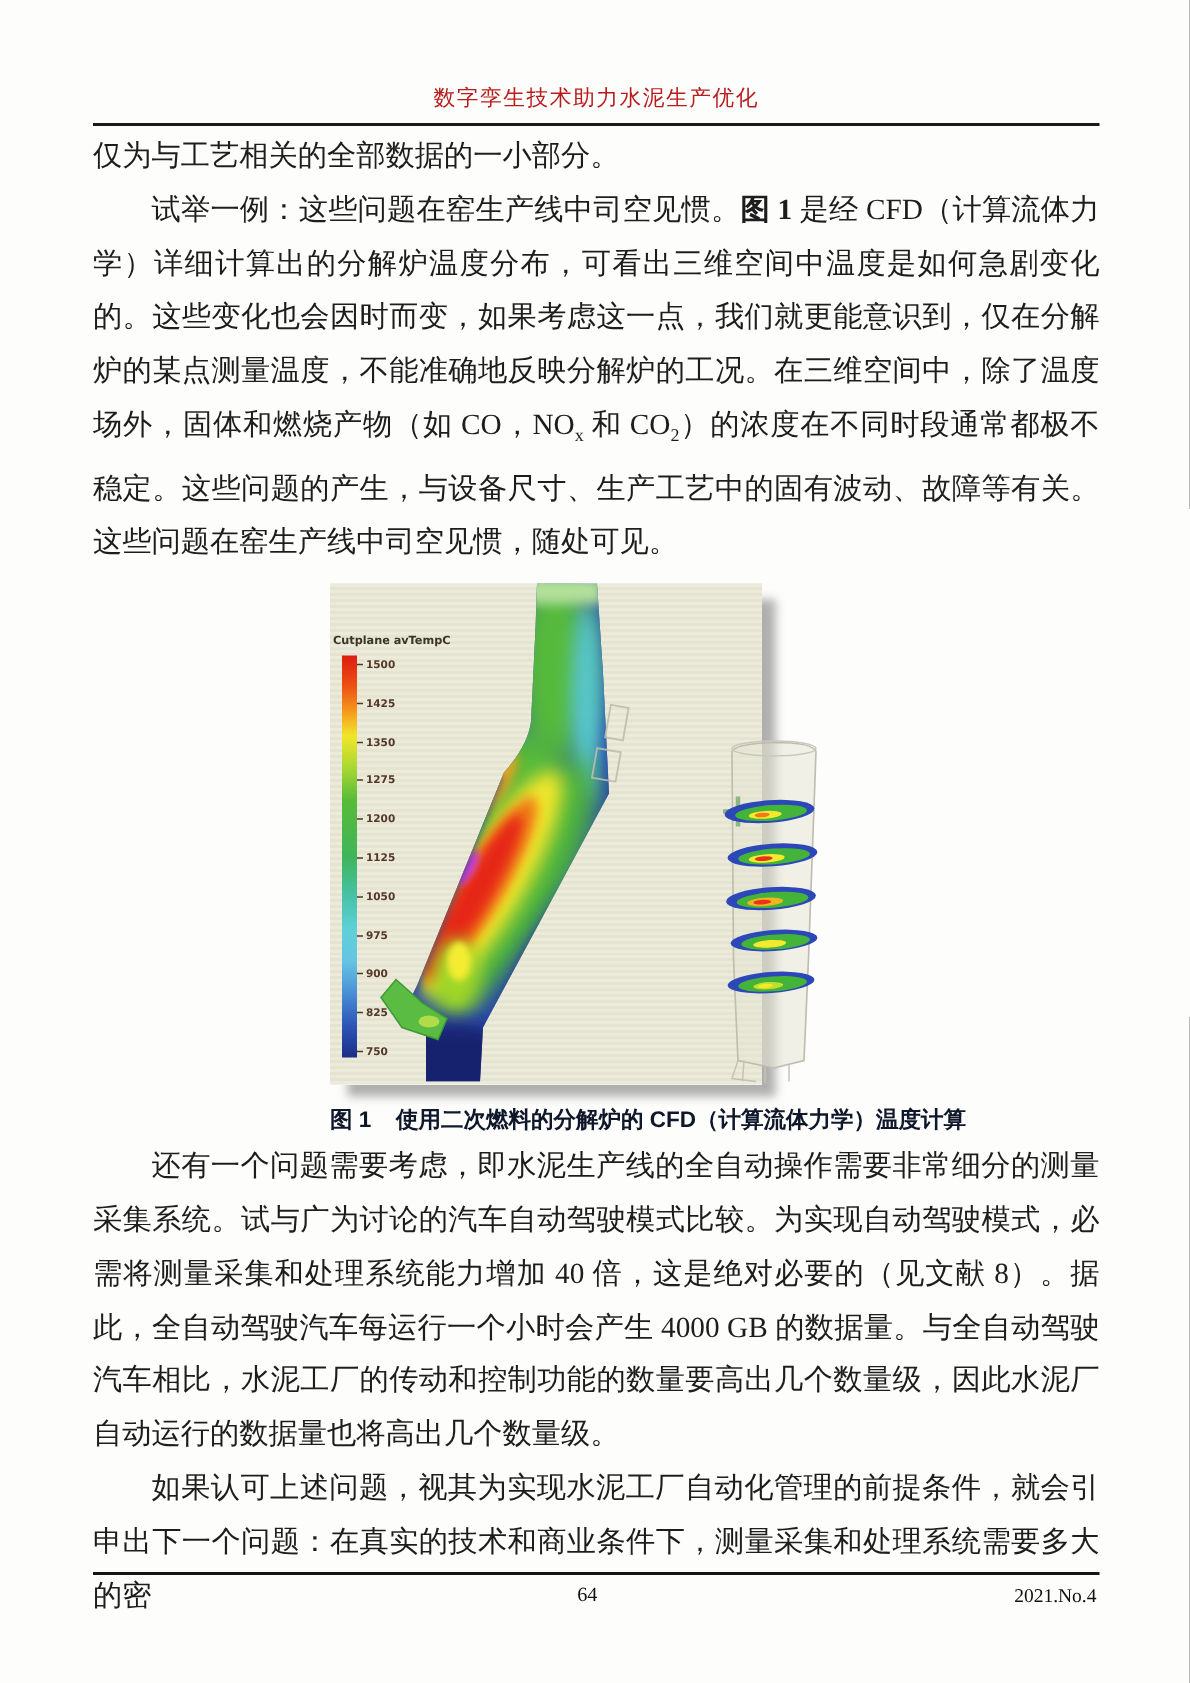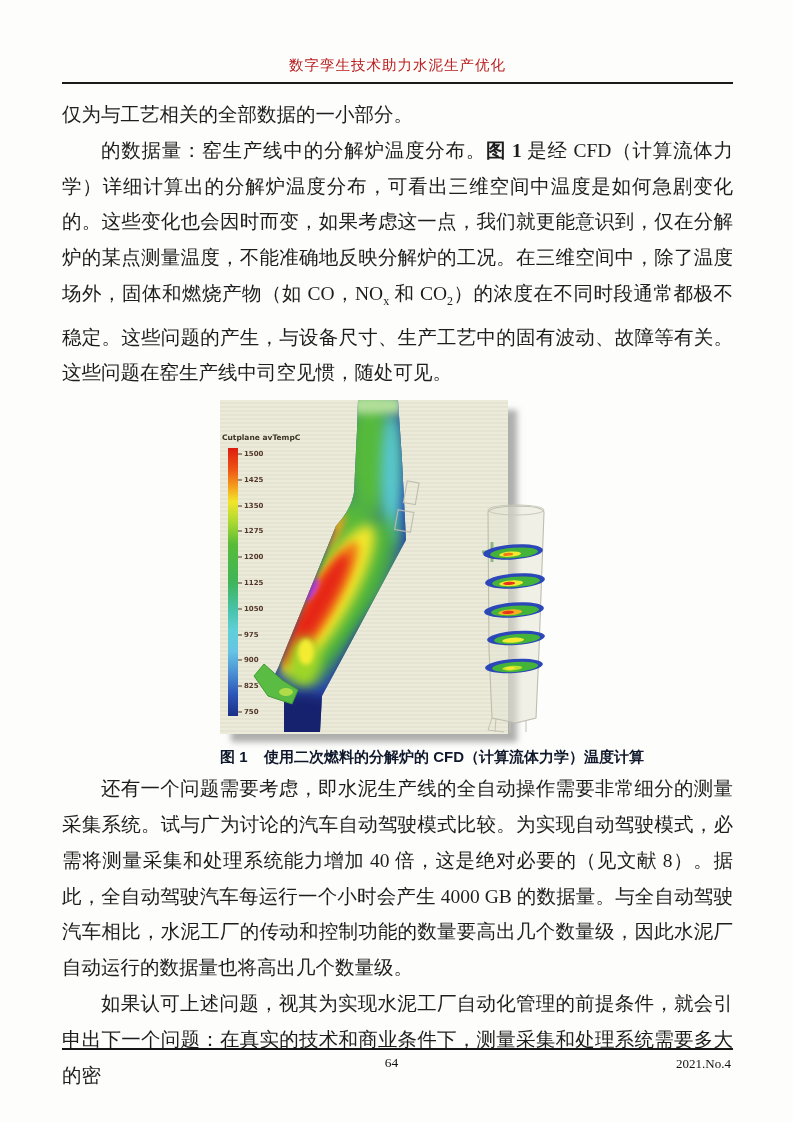--- a/index.html
+++ b/index.html
@@ -23,21 +23,21 @@
   }
   .header-rule{border-bottom:2px solid #1a1a1a;margin-top:7px;}
   .bodytext{
     font-size:19.5px;
     line-height:35.8px;
     text-align:justify;
     color:#1d1d1d;
   }
   .para{margin:0;}
   .para.indent{text-indent:2em;}
-  .p0{margin-top:13px;}
+  .p0{margin-top:3px;}
   sub{font-size:12px;}
   b{font-weight:bold;}
 
   .figure-wrap{
     margin-top:9px;
     margin-left:158px;
     width:348px;
   }
   .fig-img{
     position:relative;
@@ -78,21 +78,21 @@
   <div class="content">
 
     <div class="header">
       <div class="header-title">数字孪生技术助力水泥生产优化</div>
       <div class="header-rule"></div>
     </div>
 
     <div class="bodytext">
       <p class="para p0">仅为与工艺相关的全部数据的一小部分。</p>
 
-      <p class="para indent"><span>的数据量：窑生产线中的分解炉温度分布。</span><b>图 1</b><span> 是经 CFD（计算流体力学）详细计算出的分解炉温度分布，可看出三维空间中温度是如何急剧变化的。这些变化也会因时而变，如果考虑这一点，我们就更能意识到，仅在分解炉的某点测量温度，不能准确地反映分解炉的工况。在三维空间中，除了温度场外，固体和燃烧产物（如 CO，NO</span><sub>x</sub><span> 和 CO</span><sub>2</sub><span>）的浓度在不同时段通常都极不稳定。这些问题的产生，与设备尺寸、生产工艺中的固有波动、故障等有关。这些问题在窑生产线中司空见惯，随处可见。</span></p>
+      <p class="para indent"><span>试举一例：这些问题在窑生产线中司空见惯。</span><b>图 1</b><span> 是经 CFD（计算流体力学）详细计算出的分解炉温度分布，可看出三维空间中温度是如何急剧变化的。这些变化也会因时而变，如果考虑这一点，我们就更能意识到，仅在分解炉的某点测量温度，不能准确地反映分解炉的工况。在三维空间中，除了温度场外，固体和燃烧产物（如 CO，NO</span><sub>x</sub><span> 和 CO</span><sub>2</sub><span>）的浓度在不同时段通常都极不稳定。这些问题的产生，与设备尺寸、生产工艺中的固有波动、故障等有关。这些问题在窑生产线中司空见惯，随处可见。</span></p>
     </div>
 
     <div class="figure-wrap">
       <div class="fig-img">
         <svg width="348" height="334" viewBox="0 0 348 334">
           <defs>
             <linearGradient id="cbar" x1="0" y1="0" x2="0" y2="1">
               <stop offset="0" stop-color="#dd1c10"></stop>
               <stop offset="0.08" stop-color="#ee5414"></stop>
               <stop offset="0.14" stop-color="#f59a1c"></stop>

